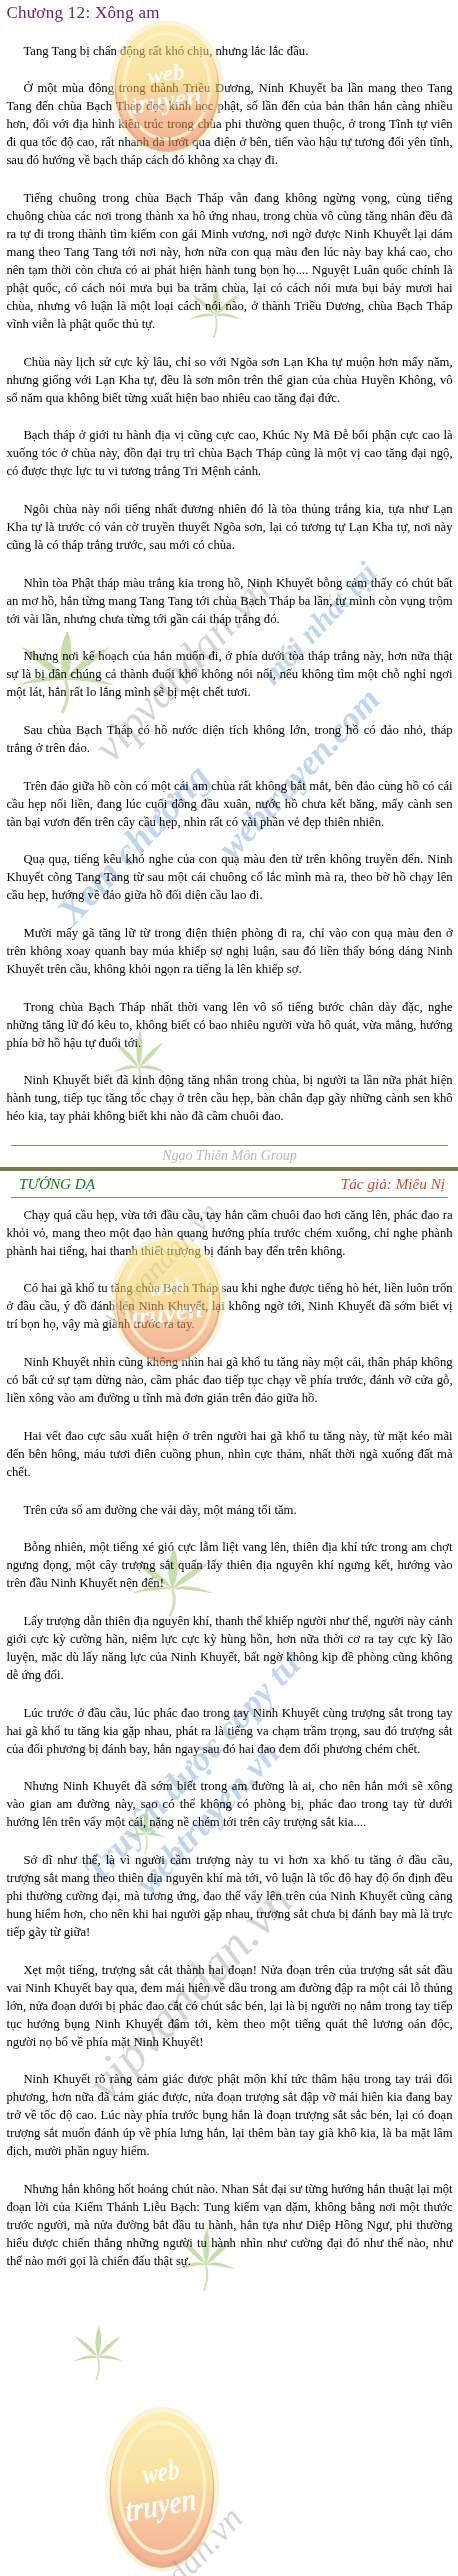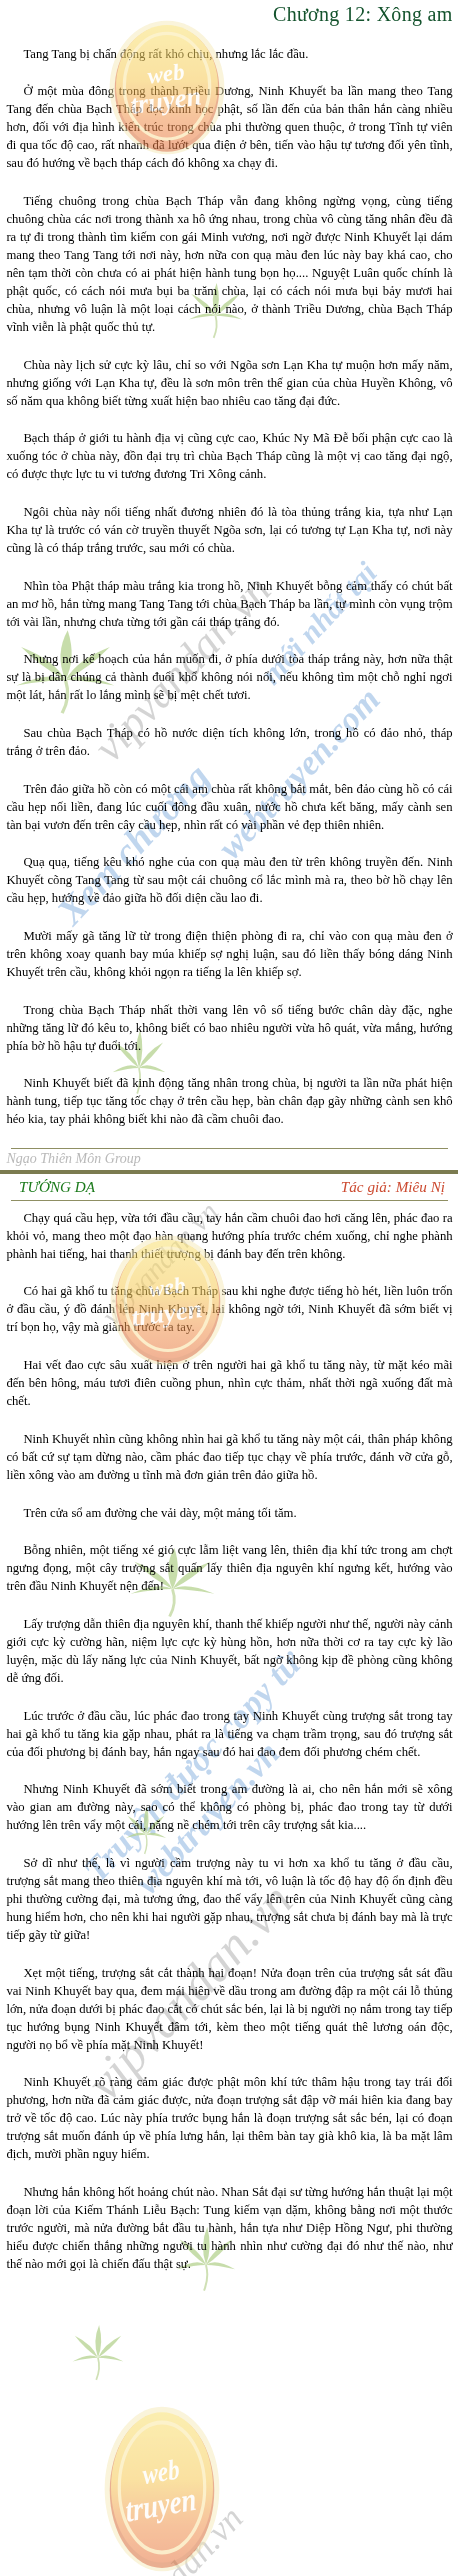--- a/index.html
+++ b/index.html
@@ -3,32 +3,32 @@
 <meta charset="utf-8">
 <style>
   html,body{margin:0;padding:0;}
   body{
     width:459px;height:2576px;overflow:hidden;position:relative;
     background:#ffffff;
     font-family:"Liberation Serif","DejaVu Serif",serif;
   }
   .page{position:relative;z-index:1;padding:0 6.4px;min-height:2576px;box-sizing:border-box;}
   h1.chapter-title{
-    font-size:20px;font-weight:normal;color:#14532d;text-align:right;
+    font-size:17px;font-weight:normal;color:#701a75;text-align:left;
     margin:2.5px 0 19px 0;letter-spacing:0.3px;
   }
   .content p{
     font-size:12.7px;line-height:18px;color:#000;text-align:justify;
     text-indent:17px;margin:0 0 19.7px 0;
   }
   
   .divider{margin:3.8px 0 7.6px 0;}
   .thin-rule{border:none;border-top:1.3px solid #8f8f63;margin:0 5.1px;}
   .group-name{
-    text-align:left;font-style:italic;font-size:14px;color:#b9b9b9;
+    text-align:center;font-style:italic;font-size:14px;color:#b9b9b9;
     margin:1.9px 0 2.5px 0;
   }
   .thick-bar{height:4.4px;background:#7b7b50;margin:0 -6.4px;}
   .meta-row{
     display:flex;justify-content:space-between;align-items:flex-start;
     padding:3.8px 7.6px 3.8px 12.7px;
   }
   .book-title{font-style:italic;font-size:15.2px;color:#1b7a1b;}
   .book-author{font-style:italic;font-size:15.2px;color:#cc4a30;}
   .divider .thin-rule.bottom{margin-bottom:8.3px;}
@@ -154,21 +154,21 @@
     </svg></div>
 
 <div class="page">
   <h1 class="chapter-title">Chương 12: Xông am</h1>
 
   <div class="content">
       <p>Tang Tang bị chấn động rất khó chịu, nhưng lắc lắc đầu.</p>
       <p>Ở một mùa đông trong thành Triều Dương, Ninh Khuyết ba lần mang theo Tang Tang đến chùa Bạch Tháp đọc kinh học phật, số lần đến của bản thân hắn càng nhiều hơn, đối với địa hình kiến trúc trong chùa phi thường quen thuộc, ở trong Tĩnh tự viên đi qua tốc độ cao, rất nhanh đã lướt qua điện ở bên, tiến vào hậu tự tương đối yên tĩnh, sau đó hướng về bạch tháp cách đó không xa chạy đi.</p>
       <p>Tiếng chuông trong chùa Bạch Tháp vẫn đang không ngừng vọng, cùng tiếng chuông chùa các nơi trong thành xa hô ứng nhau, trong chùa vô cùng tăng nhân đều đã ra tự đi trong thành tìm kiếm con gái Minh vương, nơi ngờ được Ninh Khuyết lại dám mang theo Tang Tang tới nơi này, hơn nữa con quạ màu đen lúc này bay khá cao, cho nên tạm thời còn chưa có ai phát hiện hành tung bọn họ.... Nguyệt Luân quốc chính là phật quốc, có cách nói mưa bụi ba trăm chùa, lại có cách nói mưa bụi bảy mươi hai chùa, nhưng vô luận là một loại cách nói nào, ở thành Triều Dương, chùa Bạch Tháp vĩnh viễn là phật quốc thủ tự.</p>
       <p>Chùa này lịch sử cực kỳ lâu, chỉ so với Ngõa sơn Lạn Kha tự muộn hơn mấy năm, nhưng giống với Lạn Kha tự, đều là sơn môn trên thế gian của chùa Huyền Không, vô số năm qua không biết từng xuất hiện bao nhiêu cao tăng đại đức.</p>
-      <p>Bạch tháp ở giới tu hành địa vị cũng cực cao, Khúc Ny Mã Đễ bối phận cực cao là xuống tóc ở chùa này, đồn đại trụ trì chùa Bạch Tháp cũng là một vị cao tăng đại ngộ, có được thực lực tu vi tương đương Tri Xông cảnh.</p>
+      <p>Bạch tháp ở giới tu hành địa vị cũng cực cao, Khúc Ny Mã Đễ bối phận cực cao là xuống tóc ở chùa này, đồn đại trụ trì chùa Bạch Tháp cũng là một vị cao tăng đại ngộ, có được thực lực tu vi tương trắng Tri Mệnh cảnh.</p>
       <p>Ngôi chùa này nổi tiếng nhất đương nhiên đó là tòa thủng trắng kia, tựa như Lạn Kha tự là trước có ván cờ truyền thuyết Ngõa sơn, lại có tương tự Lạn Kha tự, nơi này cũng là có tháp trắng trước, sau mới có chùa.</p>
       <p>Nhìn tòa Phật tháp màu trắng kia trong hồ, Ninh Khuyết bỗng cảm thấy có chút bất an mơ hồ, hắn từng mang Tang Tang tới chùa Bạch Tháp ba lần, tự mình còn vụng trộm tới vài lần, nhưng chưa từng tới gần cái tháp trắng đó.</p>
       <p>Nhưng nơi kế hoạch của hắn muốn đi, ở phía dưới tòa tháp trắng này, hơn nữa thật sự là bị dân chúng cả thành đuổi khổ không nói nổi, nếu không tìm một chỗ nghỉ ngơi một lát, hắn rất lo lắng mình sẽ bị mệt chết tươi.</p>
       <p>Sau chùa Bạch Tháp có hồ nước diện tích không lớn, trong hồ có đảo nhỏ, tháp trắng ở trên đảo.</p>
       <p>Trên đảo giữa hồ còn có một cái am chùa rất không bắt mắt, bên đảo cùng hồ có cái cầu hẹp nối liền, đang lúc cuối đông đầu xuân, nước hồ chưa kết băng, mấy cành sen tàn bại vươn đến trên cây cầu hẹp, nhìn rất có vài phần vẻ đẹp thiên nhiên.</p>
       <p>Quạ quạ, tiếng kêu khó nghe của con quạ màu đen từ trên không truyền đến. Ninh Khuyết cõng Tang Tang từ sau một cái chuông cổ lắc mình mà ra, theo bờ hồ chạy lên cầu hẹp, hướng về đảo giữa hồ đối diện cầu lao đi.</p>
       <p>Mười mấy gã tăng lữ từ trong điện thiện phòng đi ra, chỉ vào con quạ màu đen ở trên không xoay quanh bay múa khiếp sợ nghị luận, sau đó liền thấy bóng dáng Ninh Khuyết trên cầu, không khỏi ngọn ra tiếng la lên khiếp sợ.</p>
       <p>Trong chùa Bạch Tháp nhất thời vang lên vô số tiếng bước chân dày đặc, nghe những tăng lữ đó kêu to, không biết có bao nhiêu người vừa hô quát, vừa mắng, hướng phía bờ hồ hậu tự đuổi tới.</p>
       <p>Ninh Khuyết biết đã kinh động tăng nhân trong chùa, bị người ta lần nữa phát hiện hành tung, tiếp tục tăng tốc chạy ở trên cầu hẹp, bàn chân đạp gãy những cành sen khô héo kia, tay phải không biết khi nào đã cầm chuôi đao.</p>
     </div>
@@ -180,22 +180,22 @@
     <div class="meta-row">
       <span class="book-title">TƯỚNG DẠ</span>
       <span class="book-author">Tác giả: Miêu Nị</span>
     </div>
     <hr class="thin-rule bottom">
   </div>
 
   <div class="content">
       <p>Chạy quá cầu hẹp, vừa tới đầu cầu, tay hắn cầm chuôi đao hơi căng lên, phác đao ra khỏi vỏ, mang theo một đạo hàn quang hướng phía trước chém xuống, chỉ nghe phành phành hai tiếng, hai thanh thiết trượng bị đánh bay đến trên không.</p>
       <p>Có hai gã khổ tu tăng chùa Bạch Tháp sau khi nghe được tiếng hò hét, liền luôn trốn ở đầu cầu, ý đồ đánh lén Ninh Khuyết, lại không ngờ tới, Ninh Khuyết đã sớm biết vị trí bọn họ, vậy mà giành trước ra tay.</p>
+      <p>Ninh Khuyết nhìn cũng không nhìn hai gã khổ tu tăng này một cái, thân pháp không có bất cứ sự tạm dừng nào, cầm phác đao tiếp tục chạy về phía trước, đánh vỡ cửa gỗ, liền xông vào am đường u tĩnh mà đơn giản trên đảo giữa hồ.</p>
       <p>Hai vết đao cực sâu xuất hiện ở trên người hai gã khổ tu tăng này, từ mặt kéo mãi đến bên hông, máu tươi điên cuồng phun, nhìn cực thảm, nhất thời ngã xuống đất mà chết.</p>
-      <p>Ninh Khuyết nhìn cũng không nhìn hai gã khổ tu tăng này một cái, thân pháp không có bất cứ sự tạm dừng nào, cầm phác đao tiếp tục chạy về phía trước, đánh vỡ cửa gỗ, liền xông vào am đường u tĩnh mà đơn giản trên đảo giữa hồ.</p>
       <p>Trên cửa sổ am đường che vải dày, một mảng tối tăm.</p>
       <p>Bỗng nhiên, một tiếng xé gió cực lẫm liệt vang lên, thiên địa khí tức trong am chợt ngưng đọng, một cây trượng sắt quấn lấy thiên địa nguyên khí ngưng kết, hướng vào trên đầu Ninh Khuyết nện đến!</p>
       <p>Lấy trượng dẫn thiên địa nguyên khí, thanh thế khiếp người như thế, người này cảnh giới cực kỳ cường hãn, niệm lực cực kỳ hùng hồn, hơn nữa thời cơ ra tay cực kỳ lão luyện, mặc dù lấy năng lực của Ninh Khuyết, bất ngờ không kịp đề phòng cũng không dễ ứng đối.</p>
       <p>Lúc trước ở đầu cầu, lúc phác đao trong tay Ninh Khuyết cùng trượng sắt trong tay hai gã khổ tu tăng kia gặp nhau, phát ra là tiếng va chạm trầm trọng, sau đó trượng sắt của đối phương bị đánh bay, hắn ngay sau đó hai đao đem đối phương chém chết.</p>
       <p>Nhưng Ninh Khuyết đã sớm biết trong am đường là ai, cho nên hắn mới sẽ xông vào gian am đường này, sao có thể không có phòng bị, phác đao trong tay từ dưới hướng lên trên vẩy một cái, nặng nề chém tới trên cây trượng sắt kia....</p>
       <p>Sở dĩ như thế, là vì người cầm trượng này tu vi hơn xa khổ tu tăng ở đầu cầu, trượng sắt mang theo thiên địa nguyên khí mà tới, vô luận là tốc độ hay độ ổn định đều phi thường cường đại, mà tương ứng, đao thế vẩy lên trên của Ninh Khuyết cũng càng hung hiểm hơn, cho nên khi hai người gặp nhau, trượng sắt chưa bị đánh bay mà là trực tiếp gãy từ giữa!</p>
       <p>Xẹt một tiếng, trượng sắt cắt thành hai đoạn! Nửa đoạn trên của trượng sắt sát đầu vai Ninh Khuyết bay qua, đem mái hiên về dầu trong am đường đập ra một cái lỗ thủng lớn, nửa đoạn dưới bị phác đao cắt có chút sắc bén, lại là bị người nọ nắm trong tay tiếp tục hướng bụng Ninh Khuyết đâm tới, kèm theo một tiếng quát thê lương oán độc, người nọ bổ về phía mặt Ninh Khuyết!</p>
       <p>Ninh Khuyết rõ ràng cảm giác được phật môn khí tức thâm hậu trong tay trái đối phương, hơn nữa đã cảm giác được, nửa đoạn trượng sắt đập vỡ mái hiên kia đang bay trở về tốc độ cao. Lúc này phía trước bụng hắn là đoạn trượng sắt sắc bén, lại có đoạn trượng sắt muốn đánh úp về phía lưng hắn, lại thêm bàn tay già khô kia, là ba mặt lâm địch, mười phần nguy hiểm.</p>
       <p>Nhưng hắn không hốt hoảng chút nào. Nhan Sắt đại sư từng hướng hắn thuật lại một đoạn lời của Kiếm Thánh Liễu Bạch: Tung kiếm vạn dặm, không bằng nơi một thước trước người, mà nửa đường bắt đầu tu hành, hắn tựa như Diệp Hồng Ngư, phi thường hiểu được chiến thắng những người tu hành nhìn như cường đại đó như thế nào, như thế nào mới gọi là chiến đấu thật sự.</p>
     </div>

